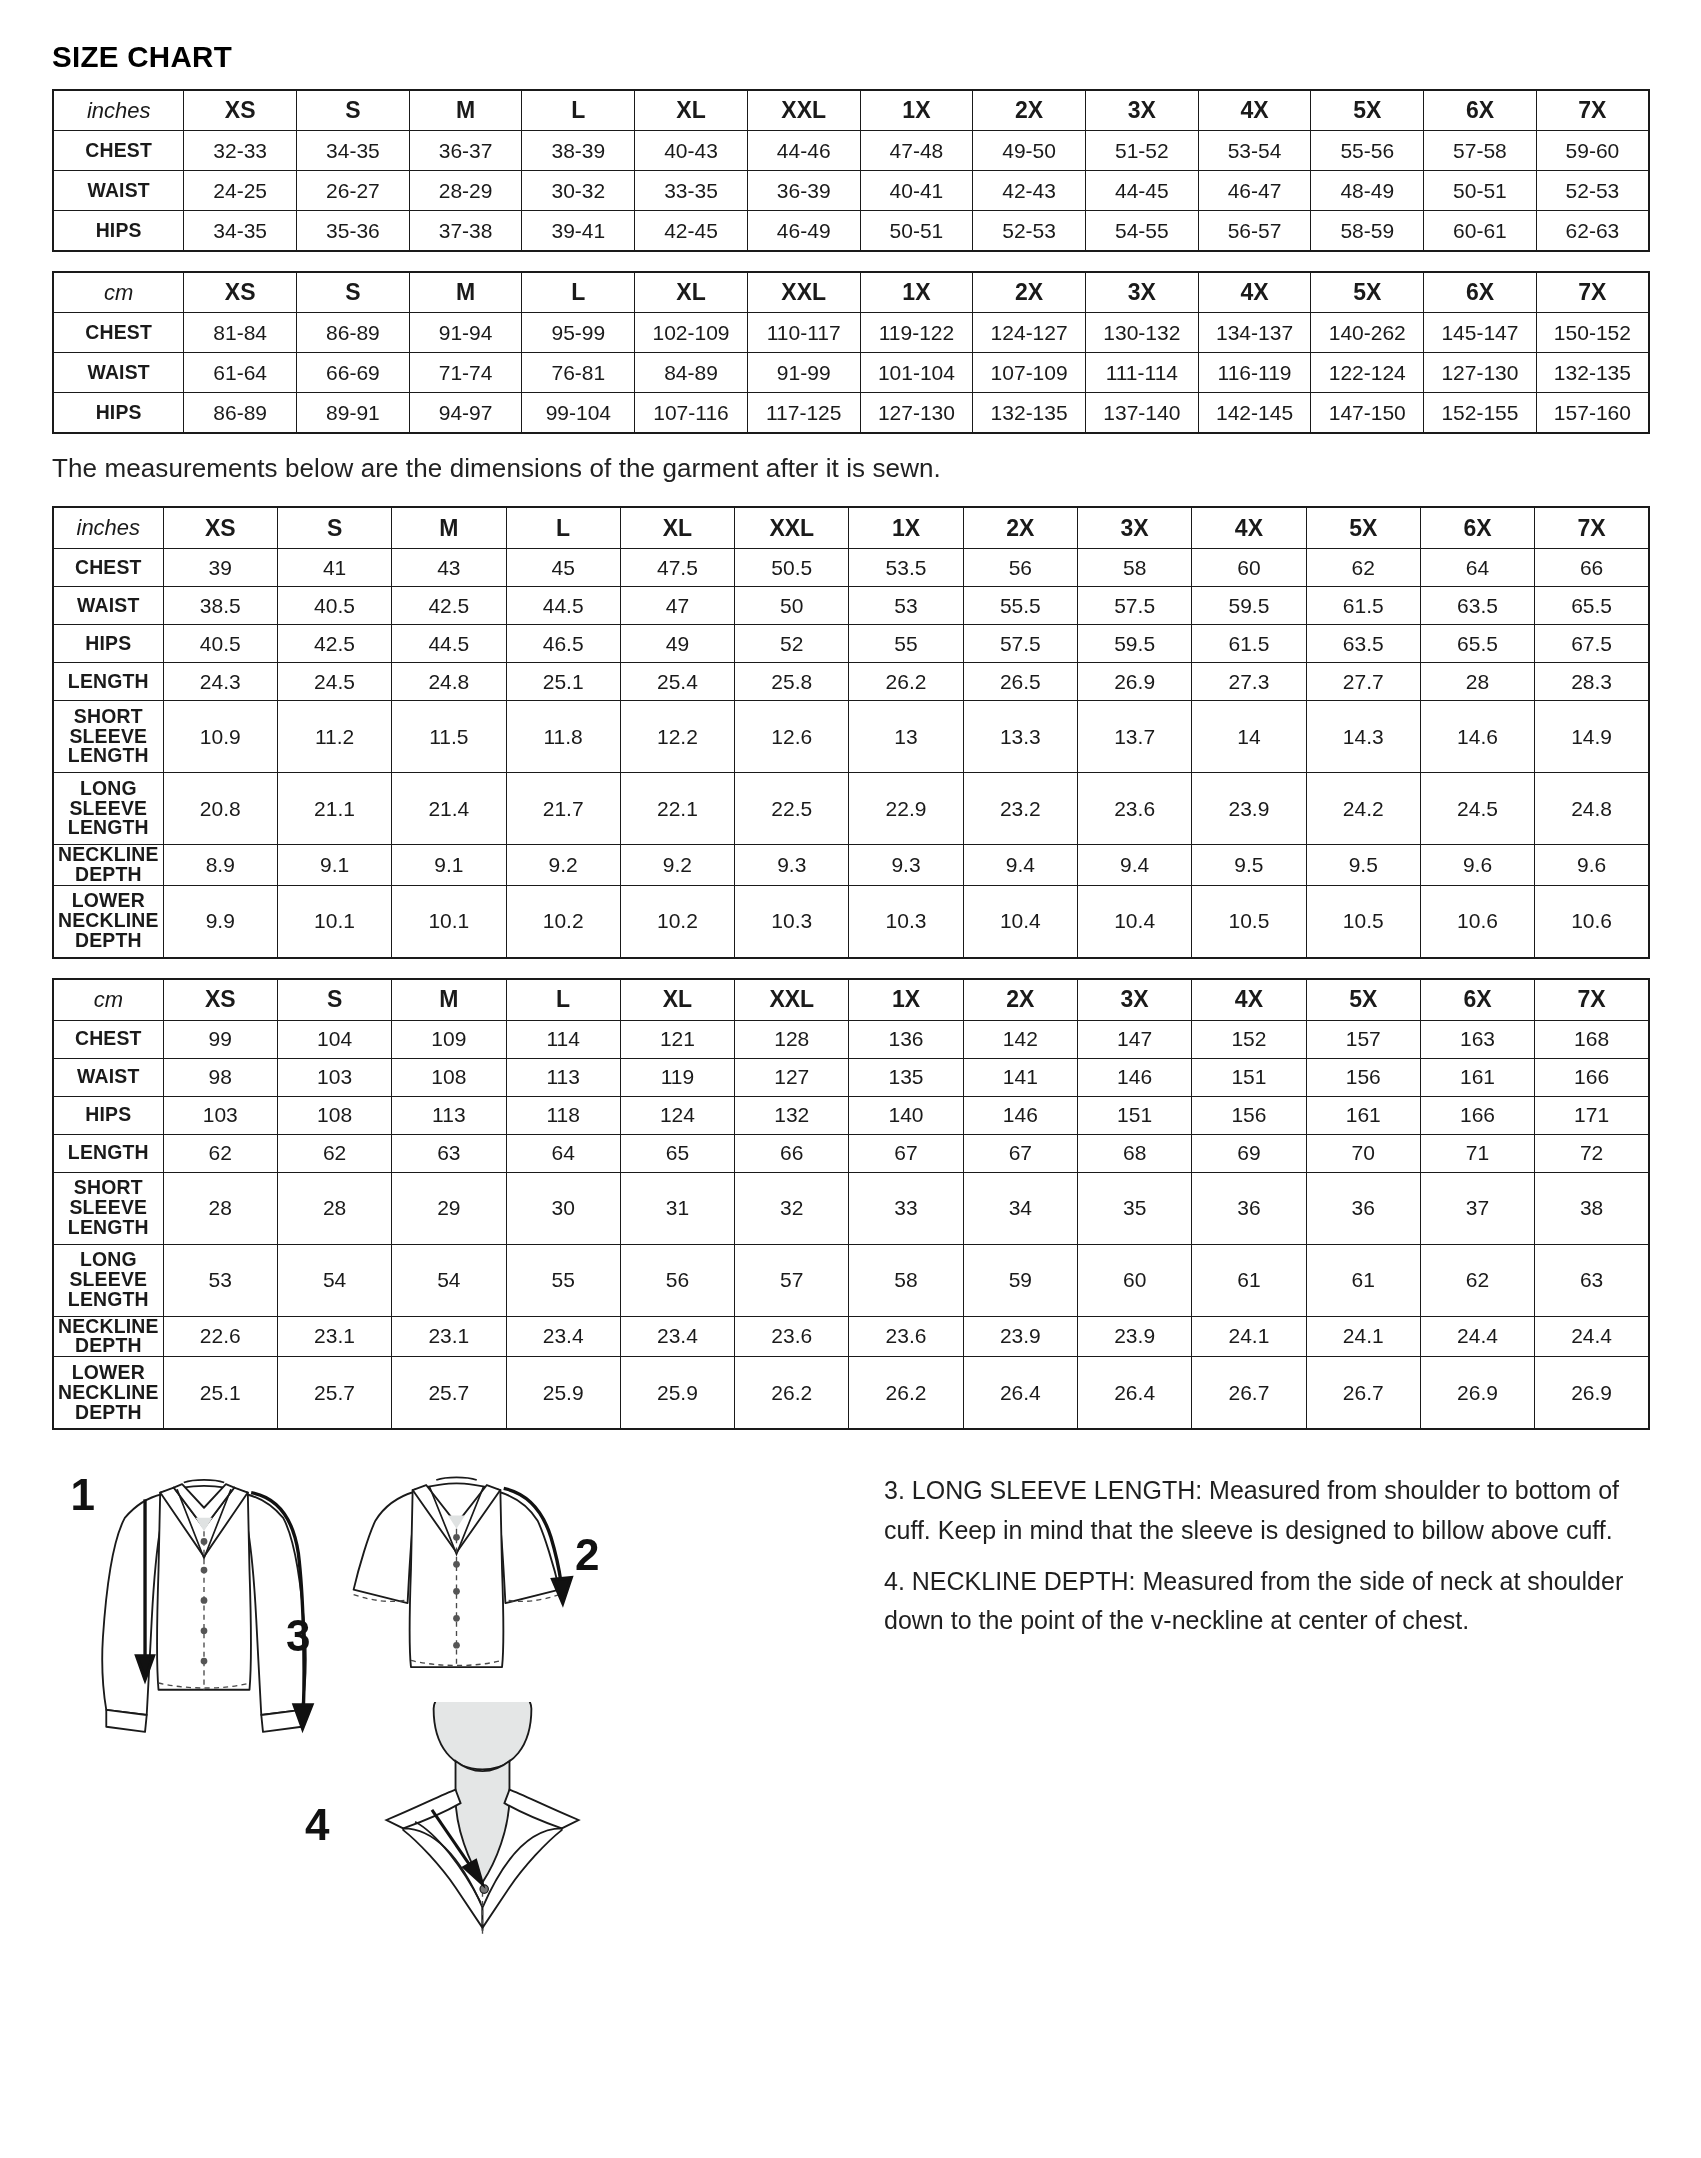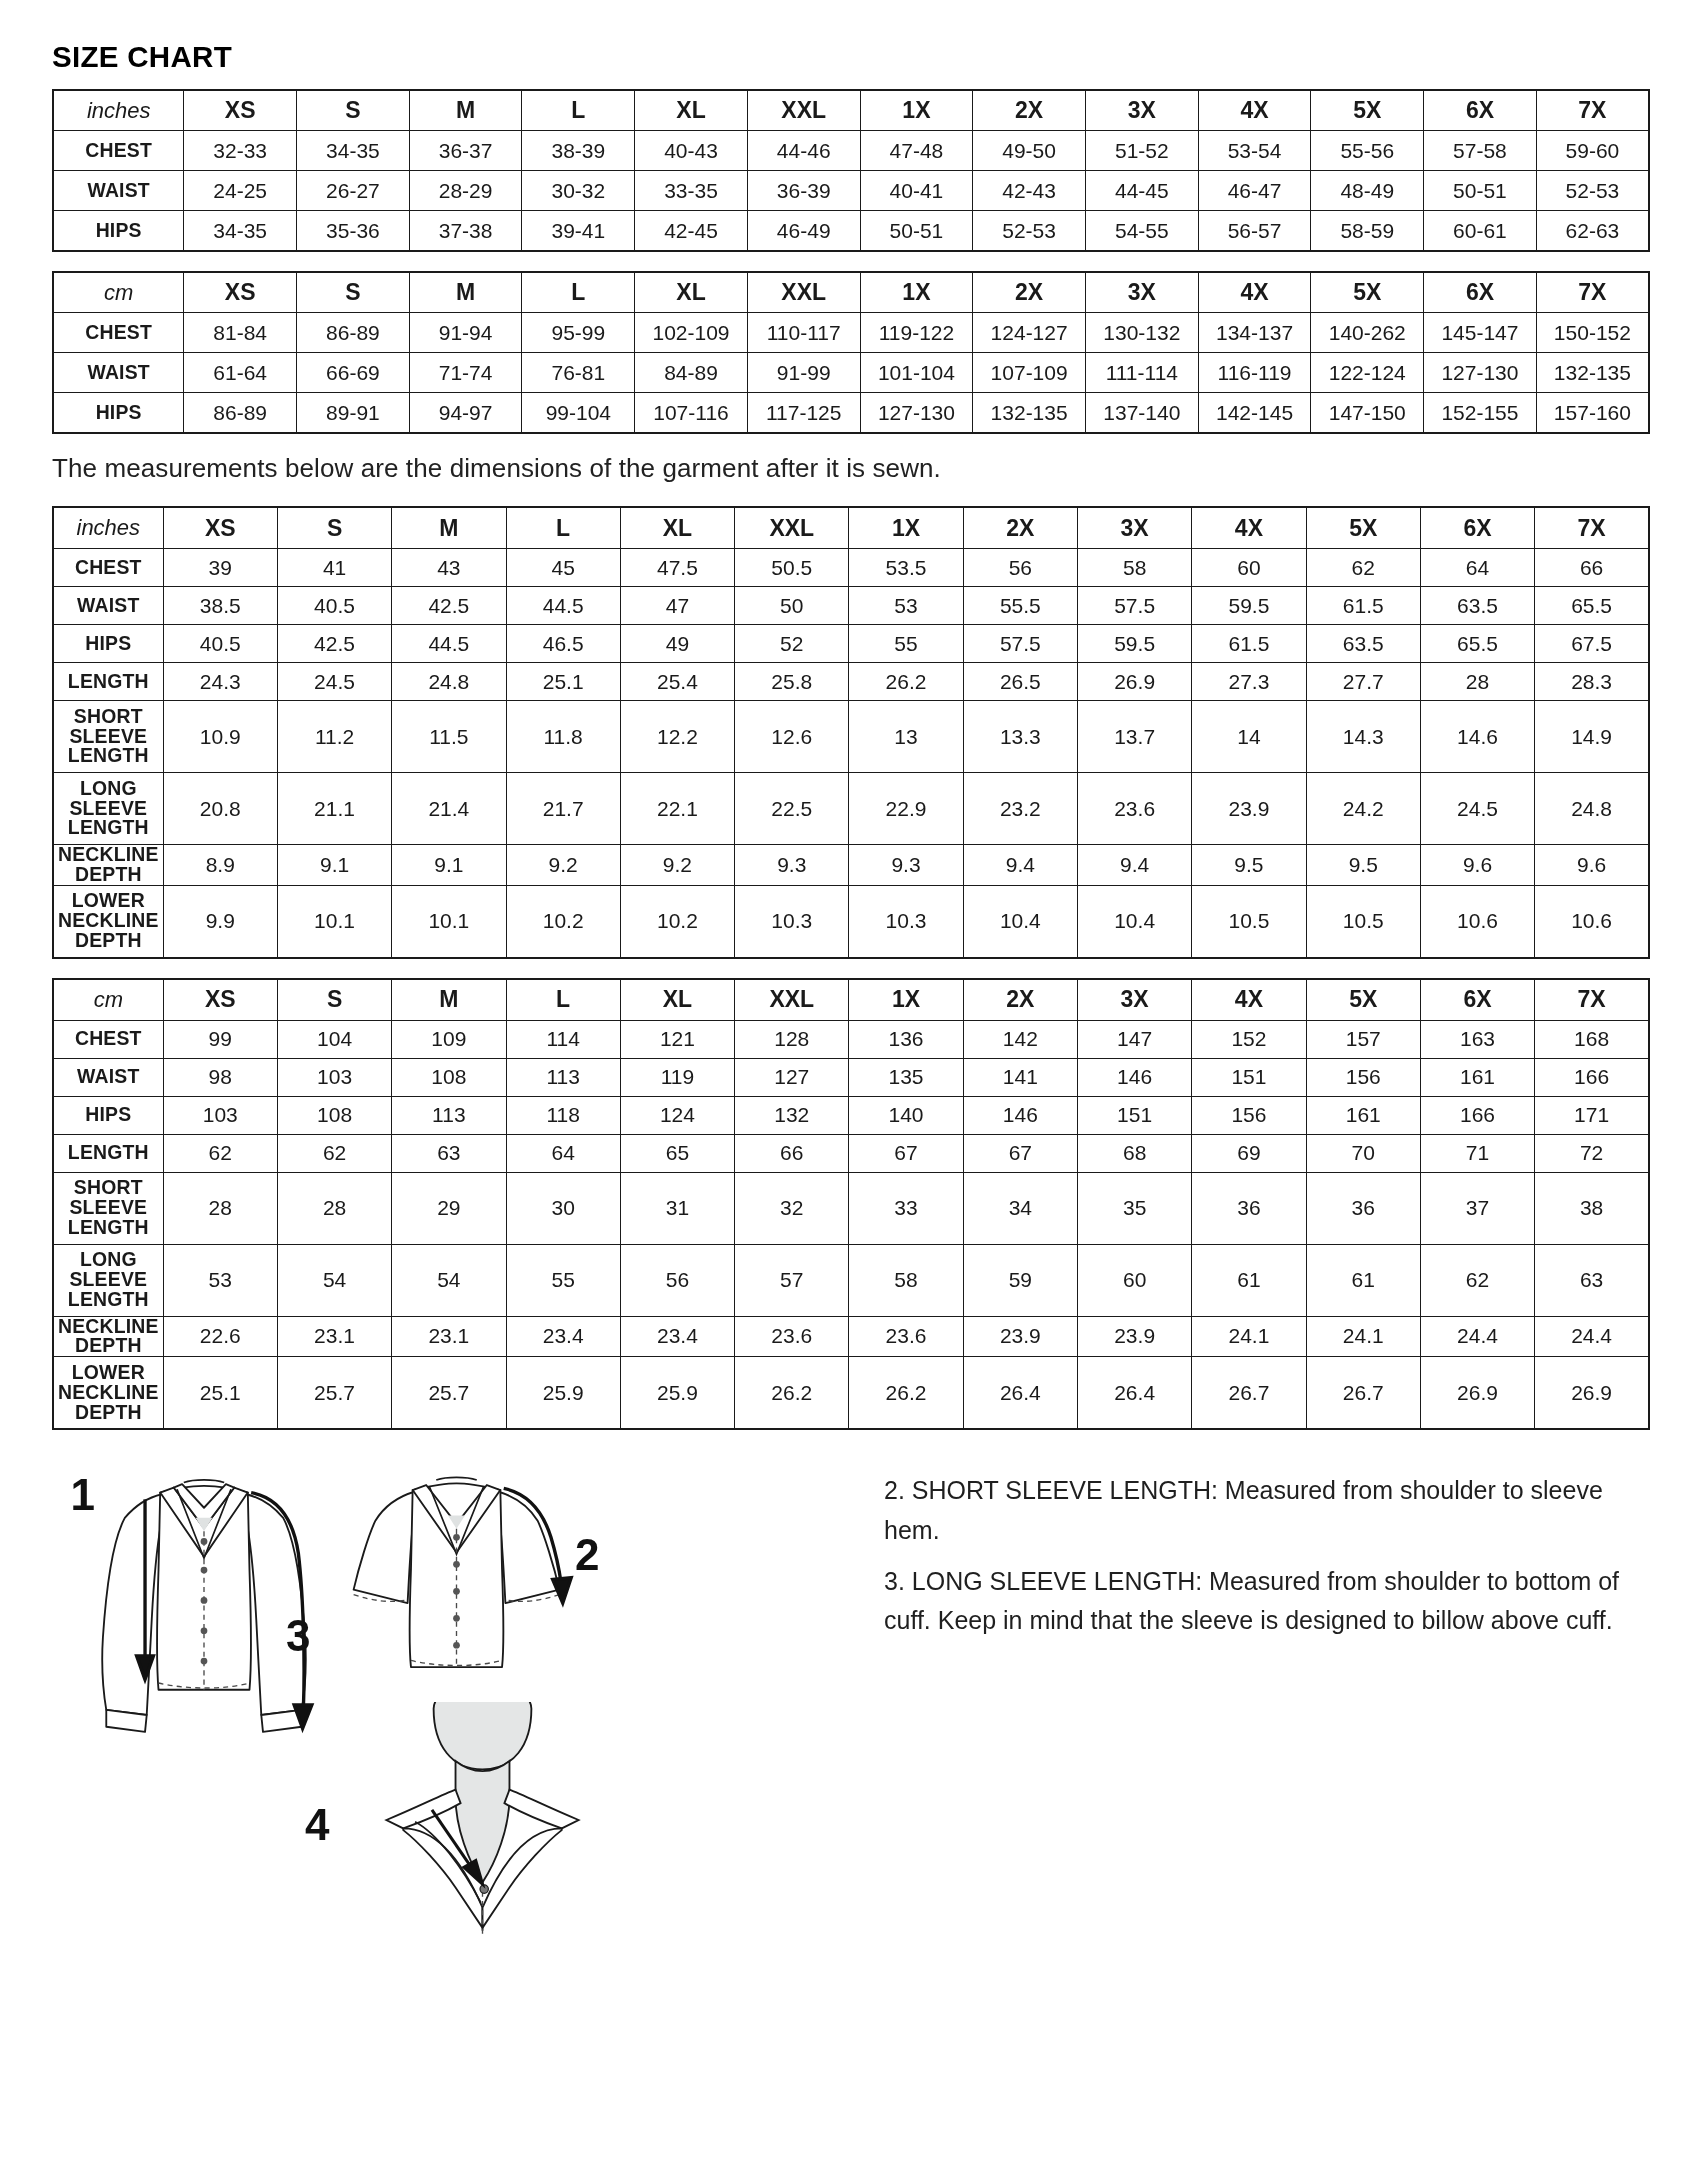--- a/index.html
+++ b/index.html
@@ -712,19 +712,19 @@
         <g stroke="#111" stroke-width="3.6" fill="#111">
           <line x1="90" y1="128" x2="138" y2="198"></line>
           <polygon points="150,216 128,196 142,188"></polygon>
         </g>
       </svg>
       <div class="callout" style="left:253px; top:354px;">4</div>
 
     </div>
 
     <div class="notes">
-      <p class="note">2. SHORT SLEEVE LENGTH: Measured from shoulder to sleeve hem.</p>
       <p class="note">3. LONG SLEEVE LENGTH: Measured from shoulder to bottom of cuff. Keep in mind that the sleeve is designed to billow above cuff.</p>
+      <p class="note">4. NECKLINE DEPTH: Measured from the side of neck at shoulder down to the point of the v-neckline at center of chest.</p>
     </div>
 
   </div>
 </div>
 
 
 </body></html>

